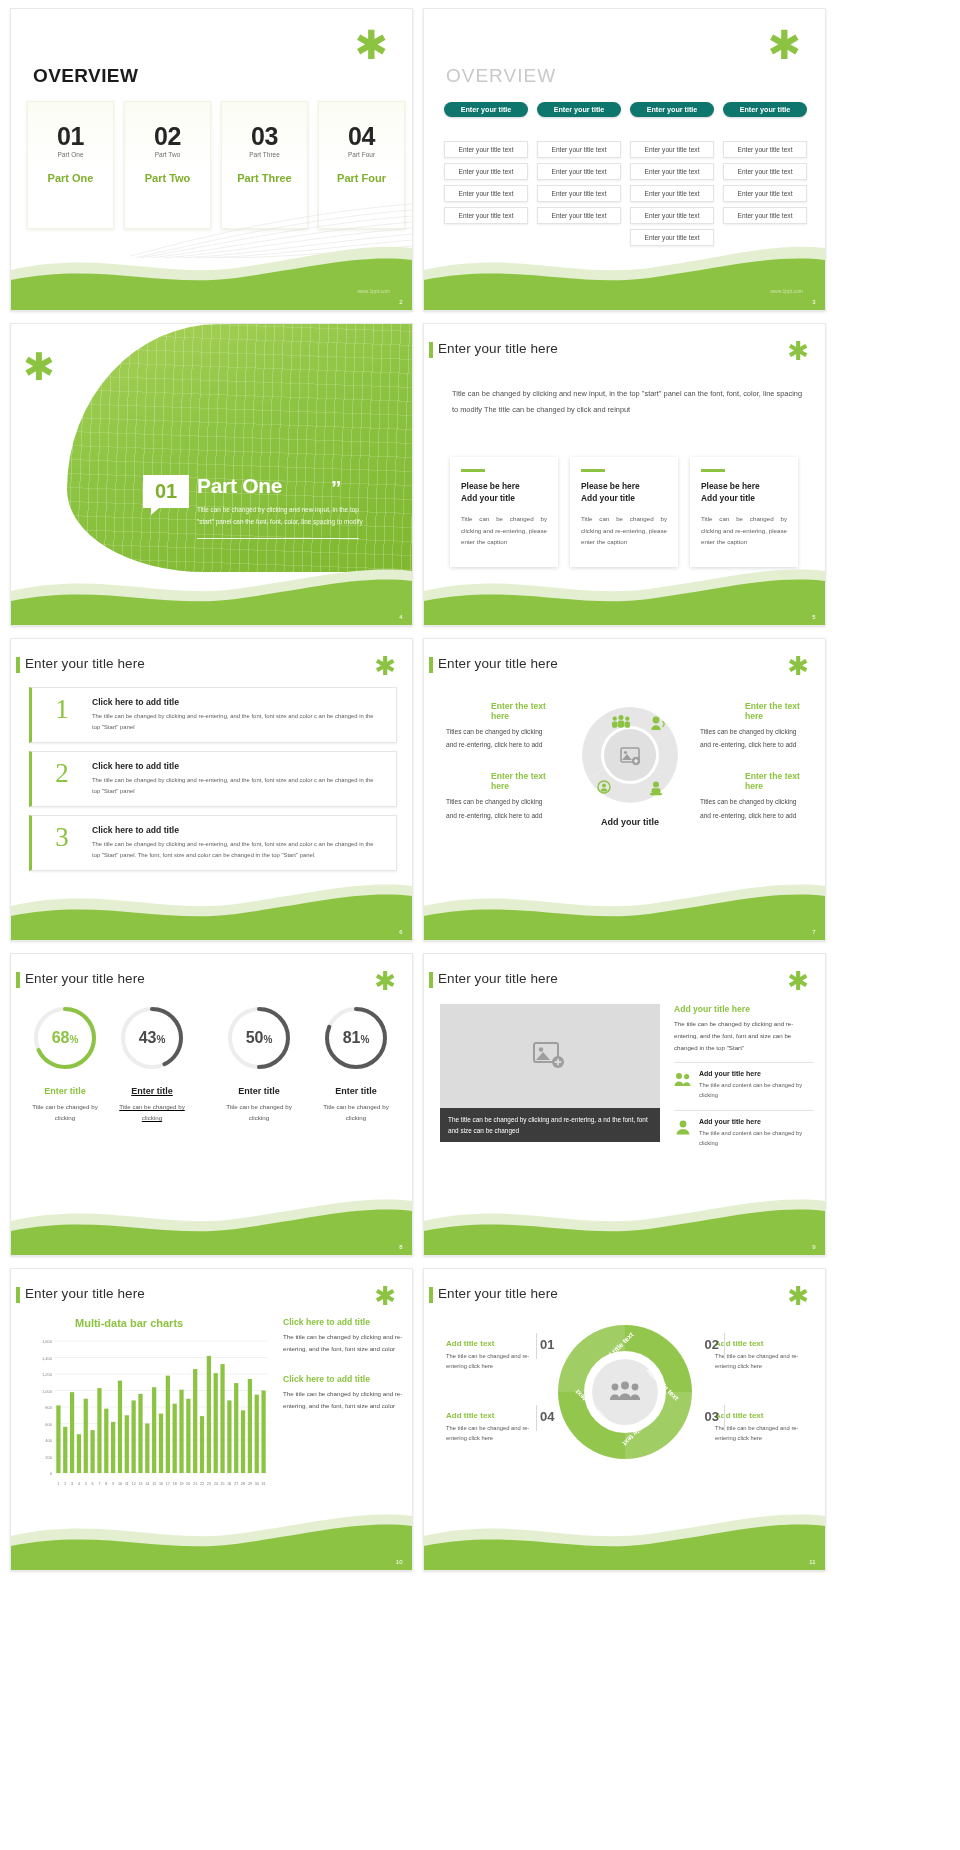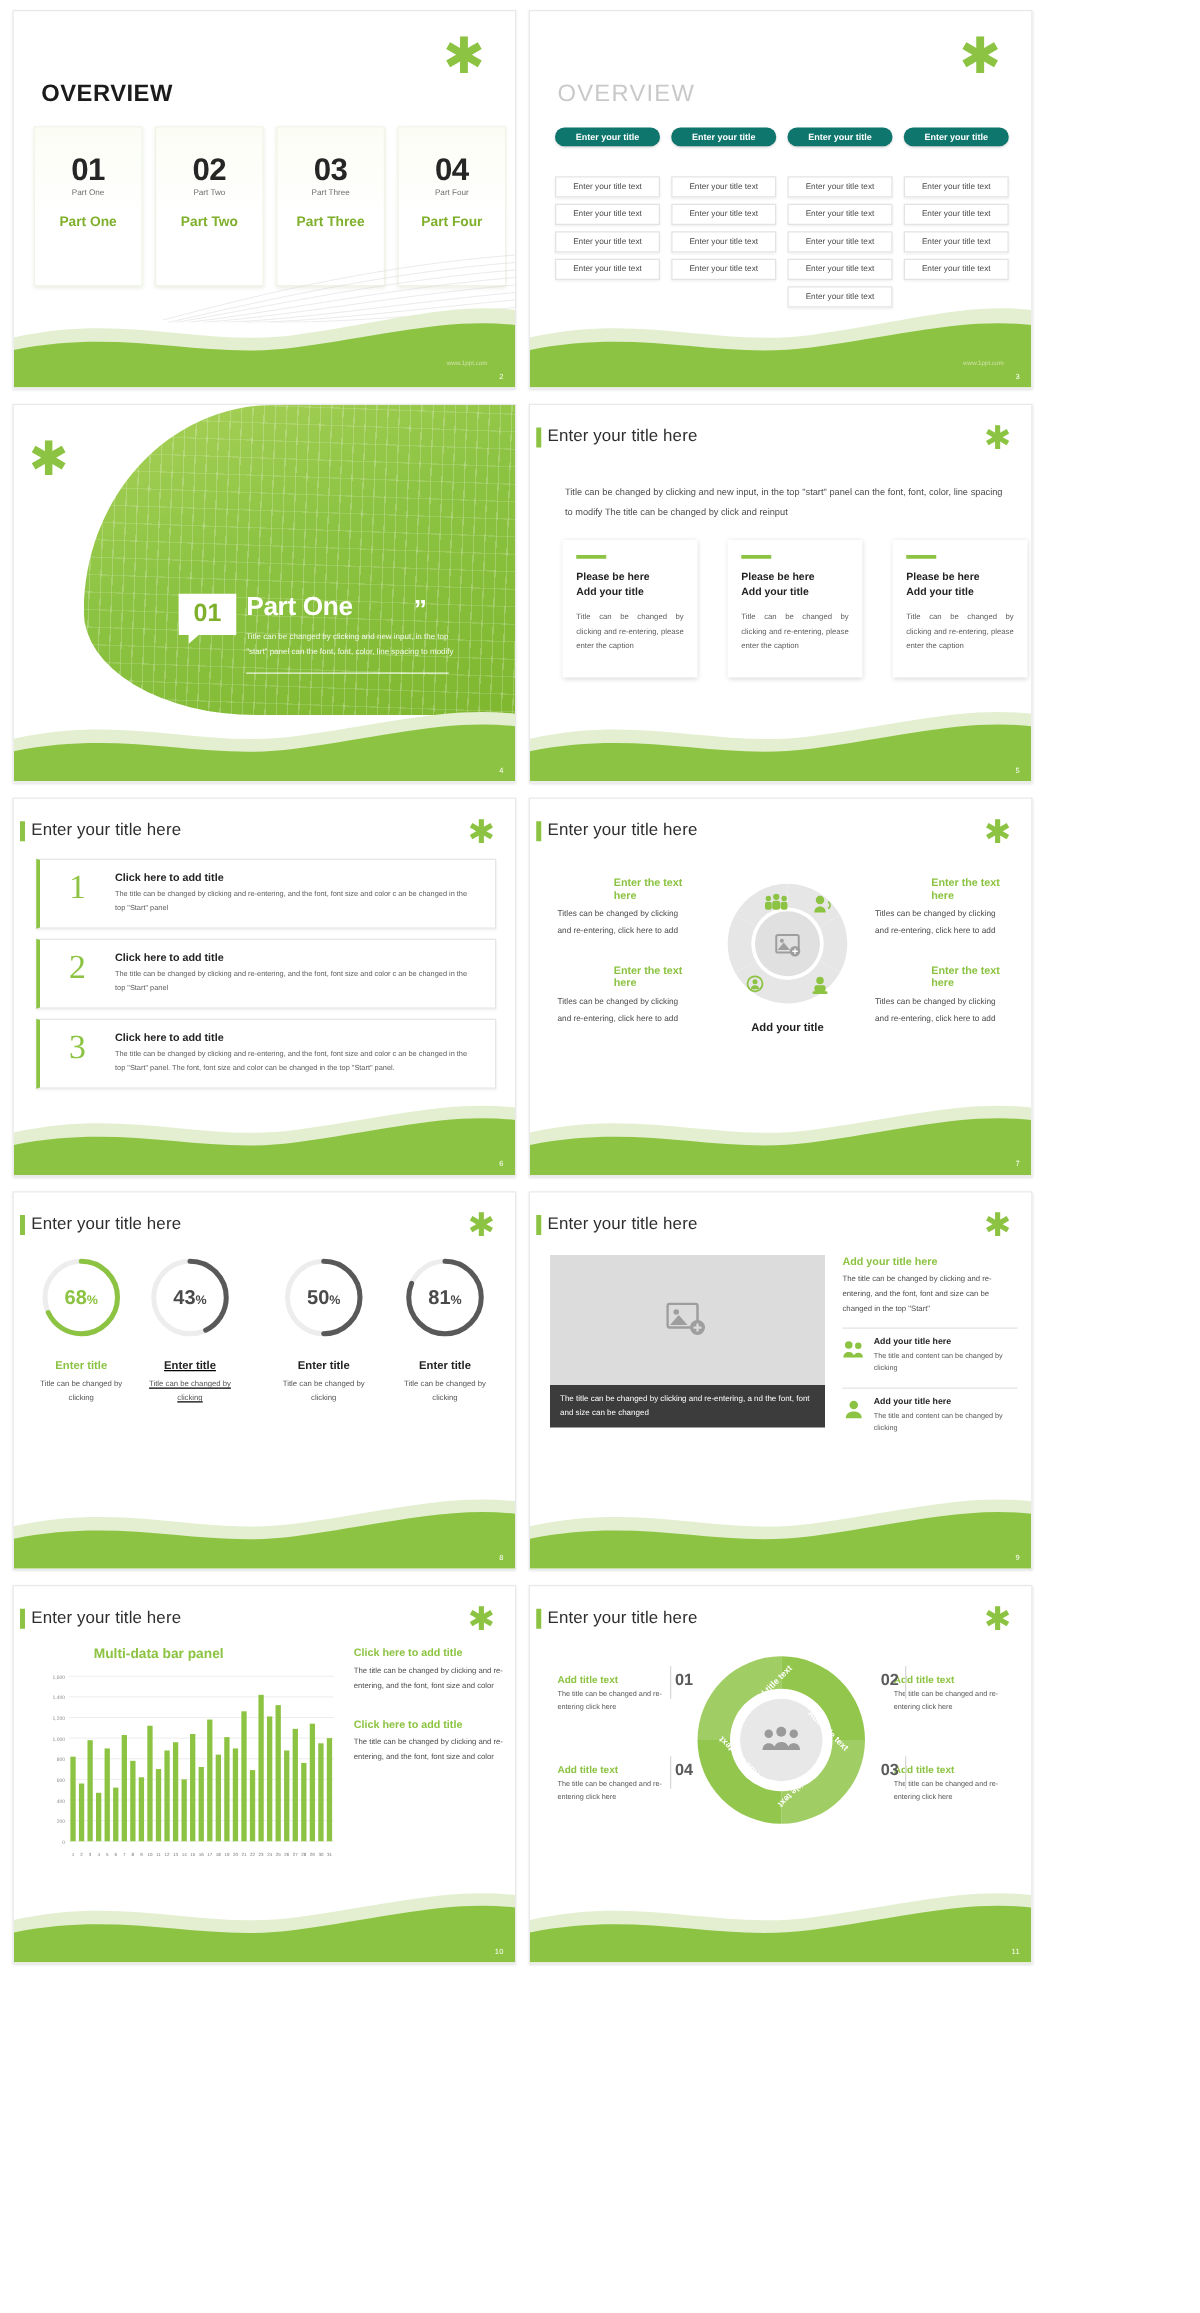--- a/index.html
+++ b/index.html
@@ -90,21 +90,21 @@
     font-size:20px; font-weight:700; color:#7fb02c;
   }
   .s4 .badge::after{ content:""; position:absolute; left:8px; bottom:-7px; border-left:8px solid #fff; border-bottom:7px solid transparent;}
   .s4 .pt { position:absolute; left:186px; top:150px; font-size:21px; font-weight:700; color:#fff; letter-spacing:-.3px;}
   .s4 .quote { position:absolute; left:320px; top:152px; font-size:21px; font-weight:700; color:#fff; }
   .s4 .desc { position:absolute; left:186px; top:180px; width:170px; font-size:6.4px; color:#f3faea; line-height:1.85;}
   .s4 .rule { position:absolute; left:186px; top:214px; width:162px; height:1px; background:rgba(255,255,255,.85);}
 
   
   .s5 .para { position:absolute; left:28px; top:62px; width:350px; font-size:7.4px; color:#4d4d4d; line-height:2.1; text-align:justify;}
-  .s5 .cards { position:absolute; left:26px; top:108px; display:flex; gap:24px;}
+  .s5 .cards { position:absolute; left:26px; top:133px; display:flex; gap:12px;}
   .s5 .c { width:108px; height:110px; background:#fff; box-shadow:0 1px 4px rgba(0,0,0,.16); padding:12px 11px 0 11px;}
   .s5 .bar { width:24px; height:3px; background:#8cc342; margin-bottom:8px;}
   .s5 .ch { font-size:8.4px; font-weight:700; color:#222; line-height:1.45;}
   .s5 .cp { font-size:6.2px; color:#5d5d5d; line-height:1.85; margin-top:9px; text-align:justify;}
 
   
   .s6 .rows { position:absolute; left:18px; top:48px; width:368px; }
   .s6 .row {
     border:1px solid #e6e6e6; border-left:3px solid #8cc342; background:#fff;
     box-shadow:0 1px 2px rgba(0,0,0,.07); margin-bottom:8px; padding:9px 10px 9px 0;
@@ -519,21 +519,21 @@
       <path d="M0 40 C 90 20 150 48 226 38 C 300 28 350 14 403 20 L403 74 L0 74 Z" fill="#e3efd0"></path>
       <path d="M0 50 C 90 32 150 58 226 48 C 300 38 350 24 403 30 L403 74 L0 74 Z" fill="#8cc342"></path>
     </svg>
     <div class="slide-num">9</div>
   </div>
 
   <div class="slide s10">
     <div class="ttl">Enter your title here</div>
     <div class="asterisk" style="right:16px;top:14px;font-size:26px;">✱</div>
 
-    <div class="ct">Multi-data bar panel</div>
+    <div class="ct">Multi-data bar charts</div>
     <svg class="chart" id="barchart" viewBox="0 0 242 152">
         <line x1="26" x2="238" y1="136" y2="136" stroke="#e2e2e2" stroke-width=".5"></line>
         <text x="23" y="138" text-anchor="end" font-family="Liberation Sans, sans-serif" font-size="4" fill="#888">0</text>
         <line x1="26" x2="238" y1="119.5" y2="119.5" stroke="#e2e2e2" stroke-width=".5"></line>
         <text x="23" y="121.5" text-anchor="end" font-family="Liberation Sans, sans-serif" font-size="4" fill="#888">200</text>
         <line x1="26" x2="238" y1="103" y2="103" stroke="#e2e2e2" stroke-width=".5"></line>
         <text x="23" y="105" text-anchor="end" font-family="Liberation Sans, sans-serif" font-size="4" fill="#888">400</text>
         <line x1="26" x2="238" y1="86.5" y2="86.5" stroke="#e2e2e2" stroke-width=".5"></line>
         <text x="23" y="88.5" text-anchor="end" font-family="Liberation Sans, sans-serif" font-size="4" fill="#888">600</text>
         <line x1="26" x2="238" y1="70" y2="70" stroke="#e2e2e2" stroke-width=".5"></line>

